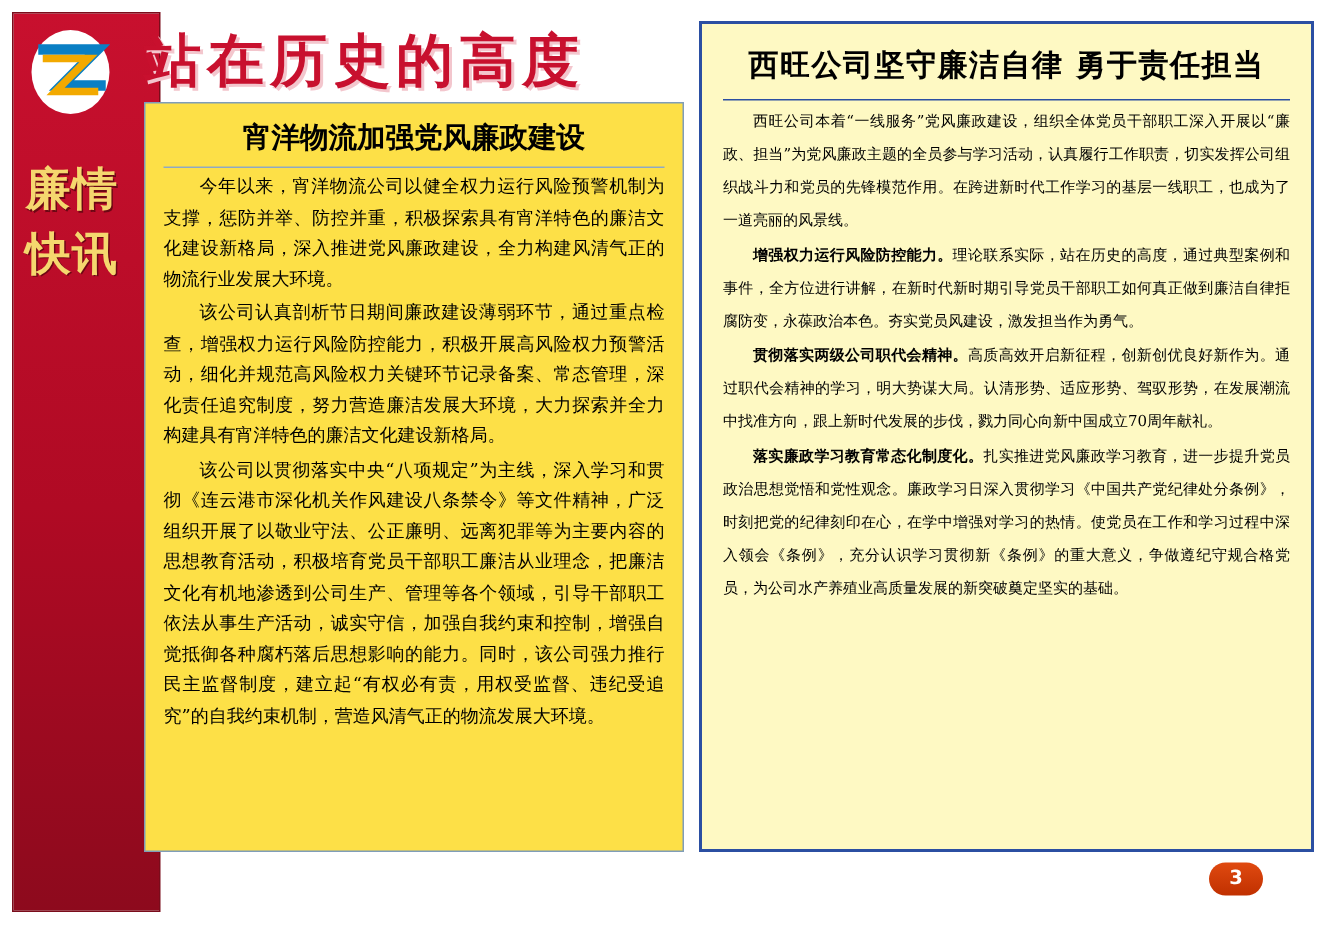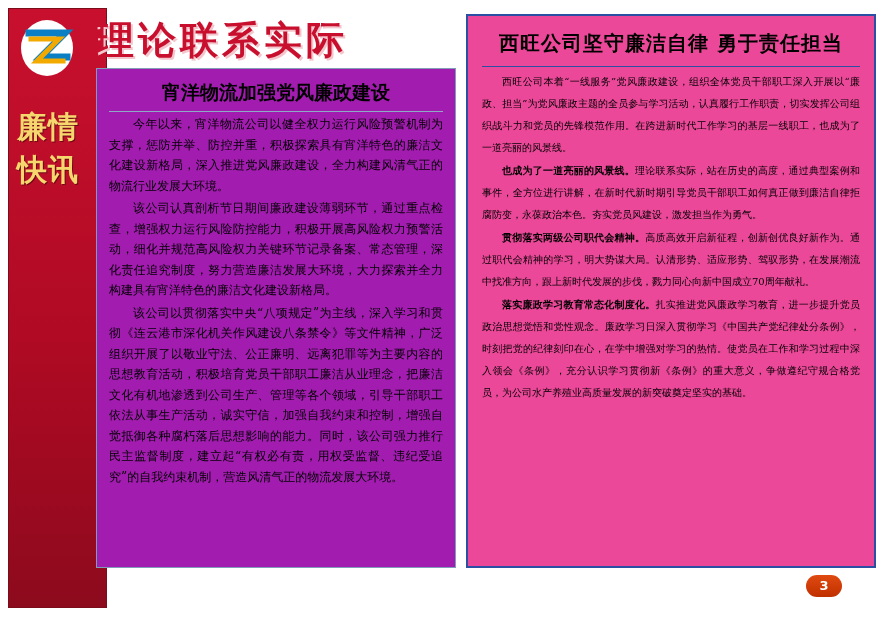--- a/index.html
+++ b/index.html
@@ -57,21 +57,21 @@
     letter-spacing:4px;
     line-height:52px;
     text-shadow:2px 2px 0 #f3c6cd;
     white-space:nowrap;
   }
 
   
   .article-left{
     position:absolute;left:96px;top:68px;
     width:360px;height:500px;
-    background:#a21caf;
+    background:#fde047;
     border:1px solid #7f9db9;
     box-sizing:border-box;
     padding:8px 12px 10px 12px;
   }
   .article-left .headline{
     font-family:"DejaVu Serif","Liberation Serif",serif;
     font-weight:bold;
     font-size:19px;
     color:#000000;
     text-align:center;
@@ -87,21 +87,21 @@
     line-height:20.5px;
     color:#000000;
     text-indent:2em;
     text-align:justify;
   }
 
   
   .article-right{
     position:absolute;left:466px;top:14px;
     width:410px;height:554px;
-    background:#ec4899;
+    background:#fef9c3;
     border:2px solid #2b4fa2;
     box-sizing:border-box;
     padding:10px 14px 10px 14px;
   }
   .article-right .headline{
     font-family:"DejaVu Serif","Liberation Serif",serif;
     font-weight:bold;
     font-size:20px;
     color:#000000;
     text-align:center;
@@ -154,37 +154,37 @@
         <path d="M12 20 H40 L18 42 H44" stroke="#f2a900" stroke-width="5" fill="none" stroke-linecap="square"></path>
       </svg>
     </div>
     <div class="masthead-title">廉情快讯</div>
     <div class="masthead-sub-wrap">
       
     </div>
   </div>
 
   <div class="banner">
-    <div class="banner-text">理论联系实际</div>
+    <div class="banner-text">站在历史的高度</div>
   </div>
 
   <div class="article-left">
     <div class="headline">宵洋物流加强党风廉政建设</div>
     <p>今年以来，宵洋物流公司以健全权力运行风险预警机制为支撑，惩防并举、防控并重，积极探索具有宵洋特色的廉洁文化建设新格局，深入推进党风廉政建设，全力构建风清气正的物流行业发展大环境。</p>
     <p>该公司认真剖析节日期间廉政建设薄弱环节，通过重点检查，增强权力运行风险防控能力，积极开展高风险权力预警活动，细化并规范高风险权力关键环节记录备案、常态管理，深化责任追究制度，努力营造廉洁发展大环境，大力探索并全力构建具有宵洋特色的廉洁文化建设新格局。</p>
     <p>该公司以贯彻落实中央“八项规定”为主线，深入学习和贯彻《连云港市深化机关作风建设八条禁令》等文件精神，广泛组织开展了以敬业守法、公正廉明、远离犯罪等为主要内容的思想教育活动，积极培育党员干部职工廉洁从业理念，把廉洁文化有机地渗透到公司生产、管理等各个领域，引导干部职工依法从事生产活动，诚实守信，加强自我约束和控制，增强自觉抵御各种腐朽落后思想影响的能力。同时，该公司强力推行民主监督制度，建立起“有权必有责，用权受监督、违纪受追究”的自我约束机制，营造风清气正的物流发展大环境。</p>
   </div>
 
   <div class="article-right">
     <div class="headline">西旺公司坚守廉洁自律  勇于责任担当</div>
     <p>
       <span class="lead"></span><span>西旺公司本着“一线服务”党风廉政建设，组织全体党员干部职工深入开展以“廉政、担当”为党风廉政主题的全员参与学习活动，认真履行工作职责，切实发挥公司组织战斗力和党员的先锋模范作用。在跨进新时代工作学习的基层一线职工，也成为了一道亮丽的风景线。</span>
     </p>
     <p>
-      <span class="lead">也成为了一道亮丽的风景线。</span><span>理论联系实际，站在历史的高度，通过典型案例和事件，全方位进行讲解，在新时代新时期引导党员干部职工如何真正做到廉洁自律拒腐防变，永葆政治本色。夯实党员风建设，激发担当作为勇气。</span>
+      <span class="lead">增强权力运行风险防控能力。</span><span>理论联系实际，站在历史的高度，通过典型案例和事件，全方位进行讲解，在新时代新时期引导党员干部职工如何真正做到廉洁自律拒腐防变，永葆政治本色。夯实党员风建设，激发担当作为勇气。</span>
     </p>
     <p>
       <span class="lead">贯彻落实两级公司职代会精神。</span><span>高质高效开启新征程，创新创优良好新作为。通过职代会精神的学习，明大势谋大局。认清形势、适应形势、驾驭形势，在发展潮流中找准方向，跟上新时代发展的步伐，戮力同心向新中国成立70周年献礼。</span>
     </p>
     <p>
       <span class="lead">落实廉政学习教育常态化制度化。</span><span>扎实推进党风廉政学习教育，进一步提升党员政治思想觉悟和党性观念。廉政学习日深入贯彻学习《中国共产党纪律处分条例》，时刻把党的纪律刻印在心，在学中增强对学习的热情。使党员在工作和学习过程中深入领会《条例》，充分认识学习贯彻新《条例》的重大意义，争做遵纪守规合格党员，为公司水产养殖业高质量发展的新突破奠定坚实的基础。</span>
     </p>
   </div>
 
   <div class="page-number">3</div>

